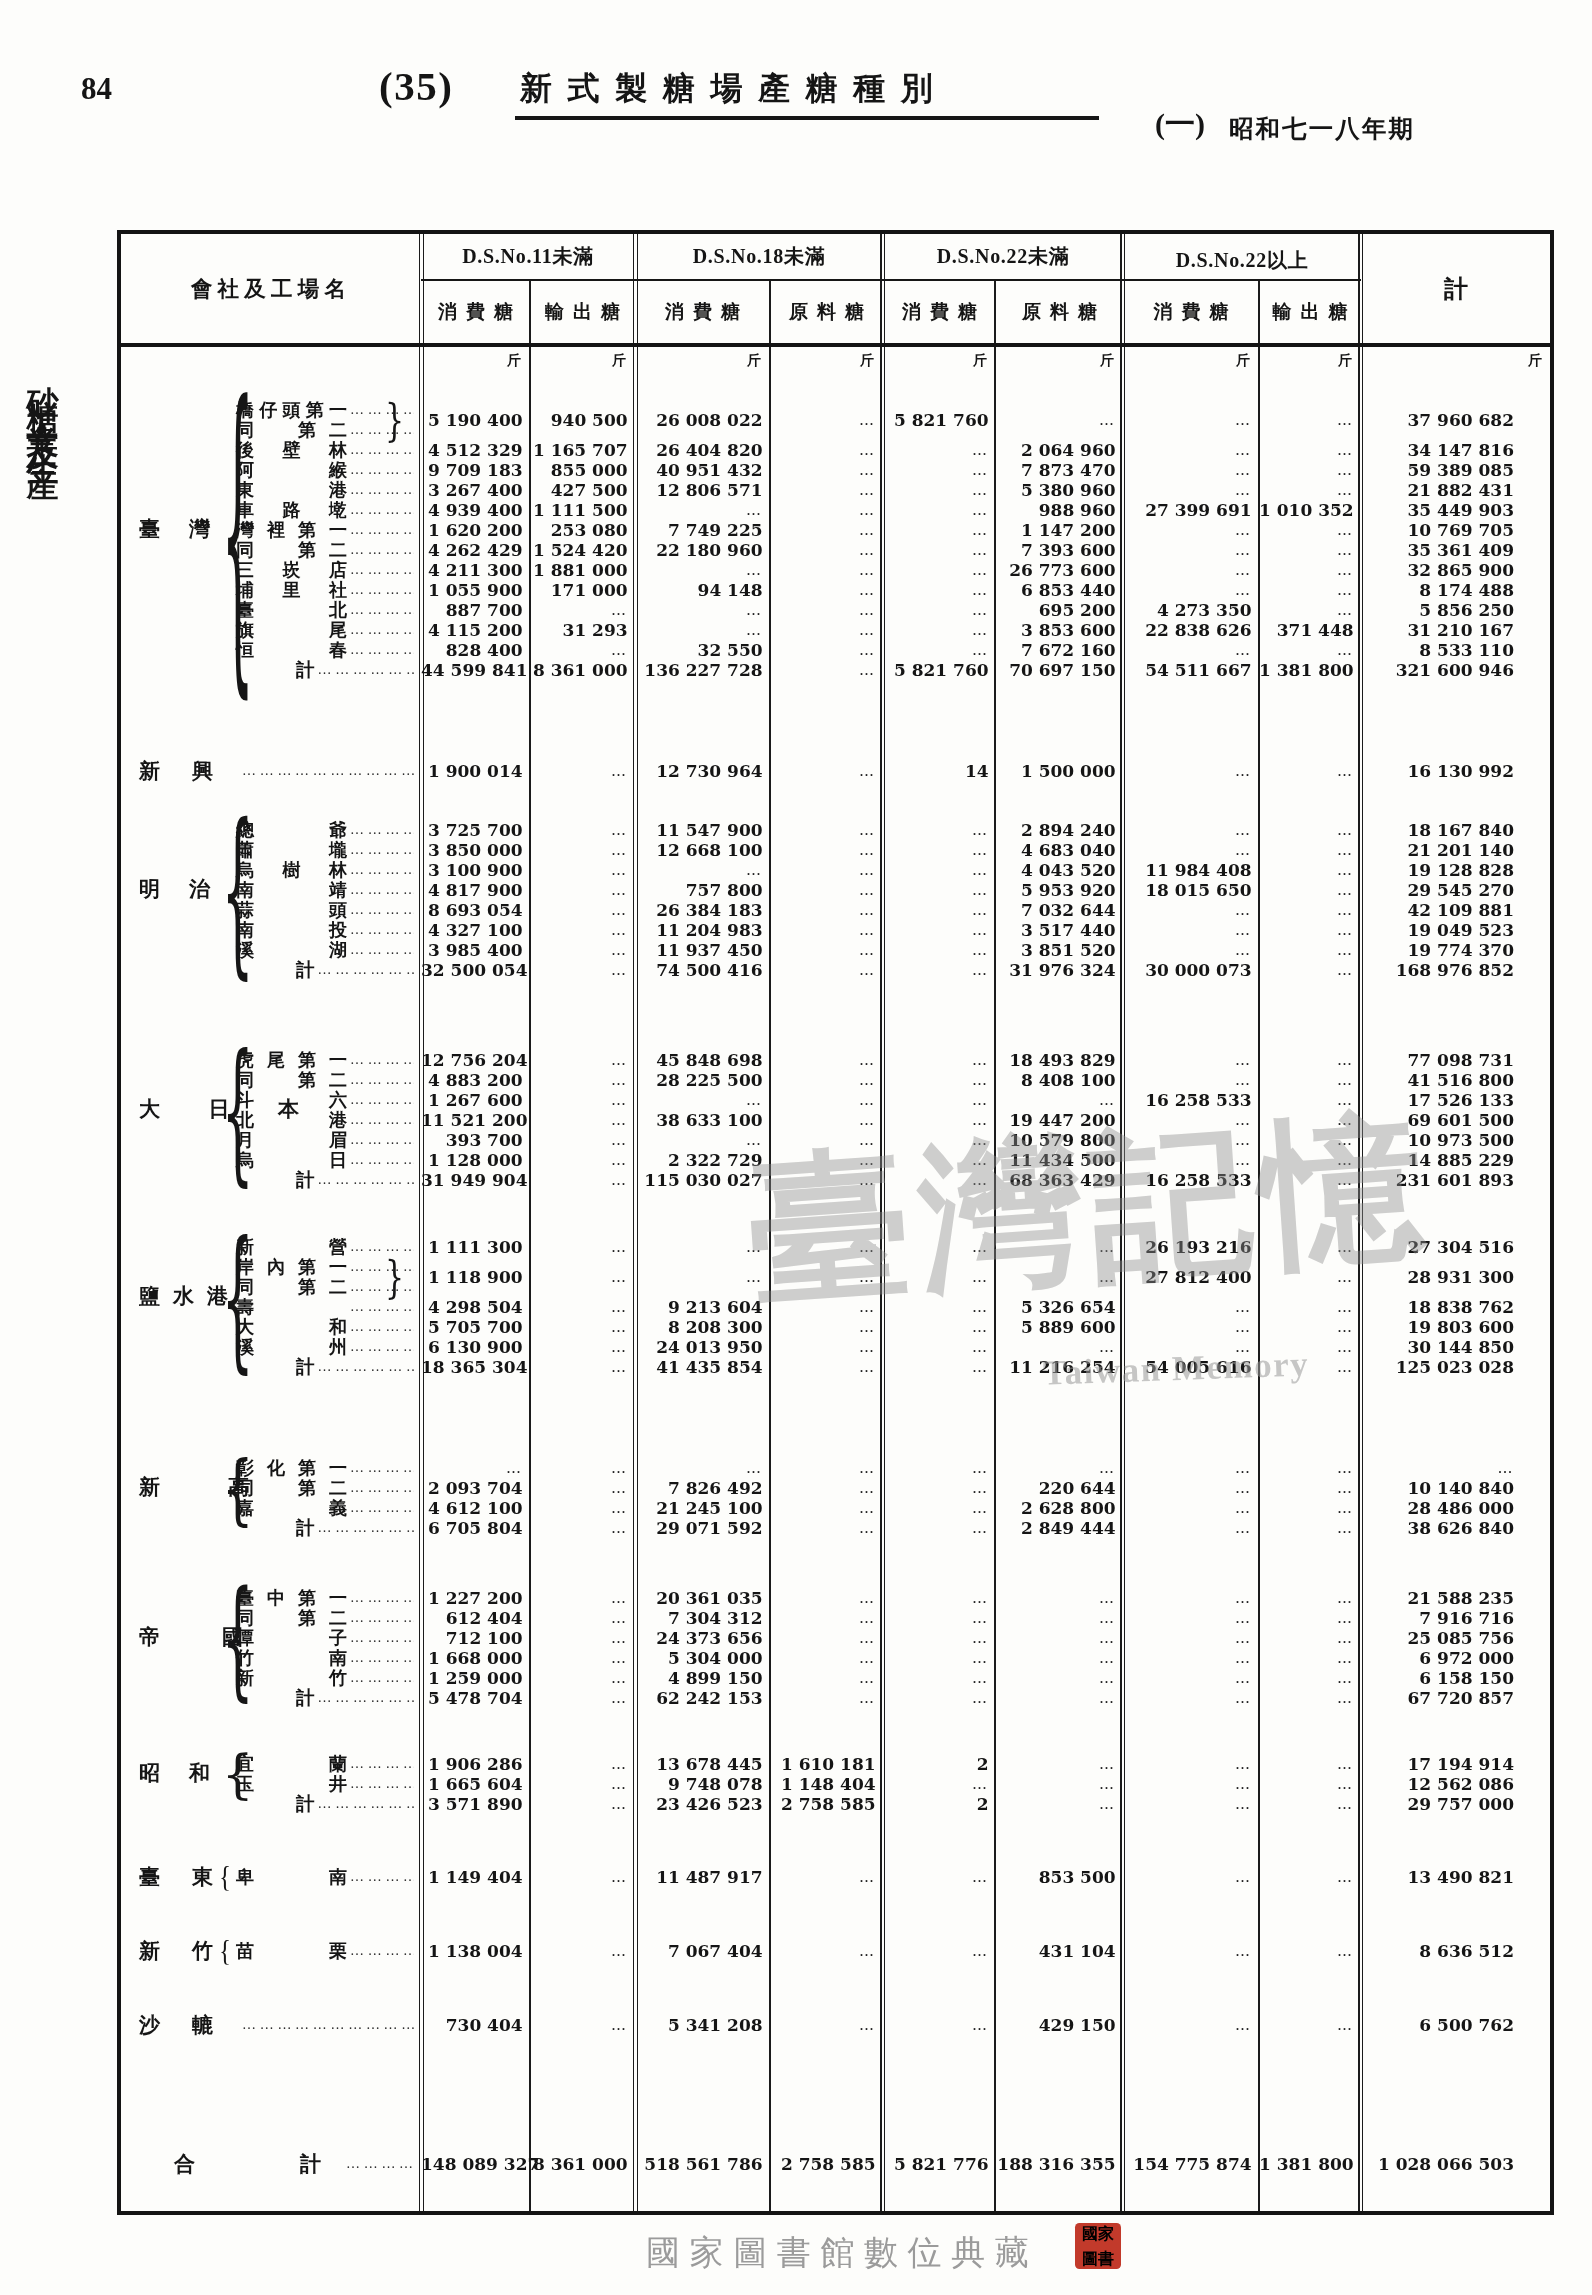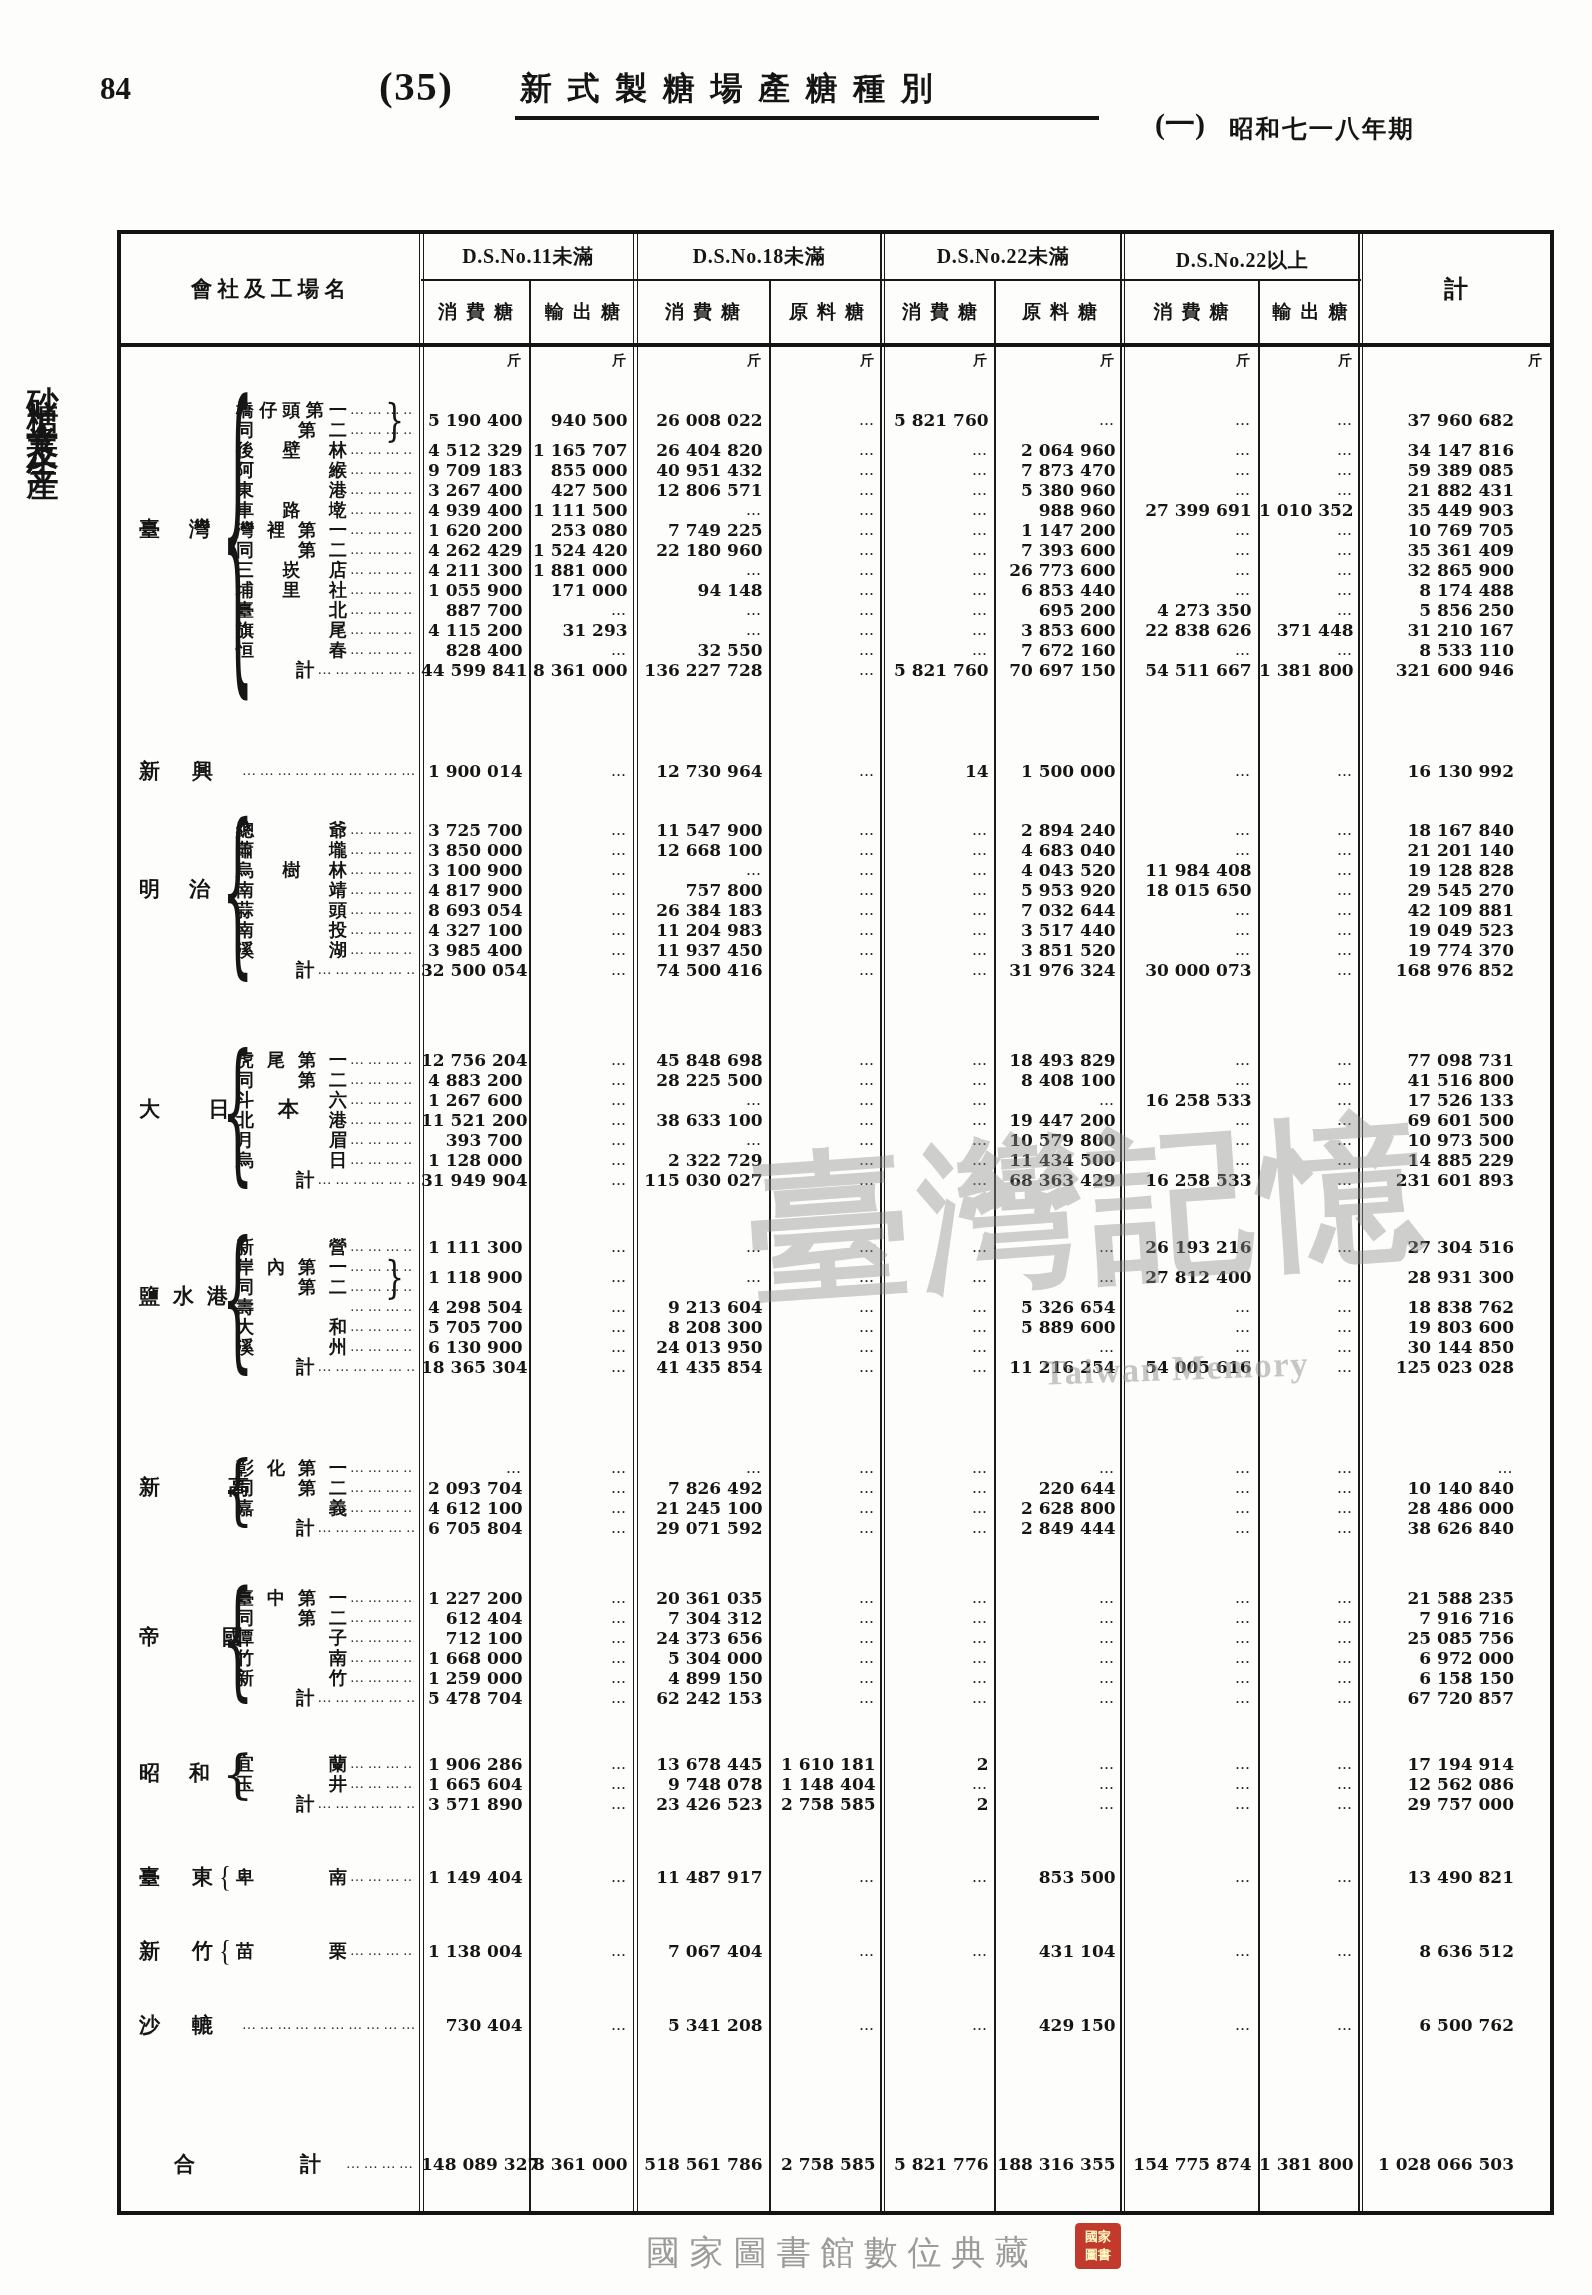--- a/index.html
+++ b/index.html
@@ -1,37 +1,37 @@
 <!DOCTYPE html>
 <html style="font-size:12px"><head>
 <meta charset="utf-8">
 <style>
   html,body{margin:0;padding:0;}
   body{width:1592px;height:2295px;position:relative;background:#fdfdfb;color:#151515;
        font-family:"Liberation Serif","DejaVu Serif",serif;overflow:hidden;}
   .abs{position:absolute;}
   
-  #pageno{left:100px;top:71px;font-size:31px;font-weight:700;}
+  #pageno{left:81px;top:71px;font-size:31px;font-weight:700;}
   #titleno{left:379px;top:62px;font-size:41px;font-weight:900;letter-spacing:1.5px;}
   #title{left:520px;top:67px;font-size:32px;font-weight:800;letter-spacing:15.6px;white-space:nowrap;}
   #title-underline{left:515px;top:116px;width:584px;height:3.7px;background:#161616;}
   #subtitle-marker{left:1155px;top:104px;font-size:30px;font-weight:600;}
   #subtitle{left:1229px;top:113px;font-size:24.4px;font-weight:700;letter-spacing:2.2px;}
   #sidelabel{left:21px;top:361px;writing-mode:vertical-rl;text-orientation:upright;
              font-size:32px;font-weight:800;letter-spacing:13.3px;}
   
   #wm{left:748px;top:1102px;font-size:161px;font-weight:700;color:#8e8e8e;opacity:.42;
       letter-spacing:10.4px;transform:rotate(-4deg);pointer-events:none;white-space:nowrap;z-index:5;}
   #wmen{left:1043px;top:1349px;font-size:35px;color:#9a9a9a;opacity:.55;font-weight:600;
         transform:rotate(-2deg);pointer-events:none;z-index:5;letter-spacing:1.5px;}
   
   #footer{left:646px;top:2230px;font-size:34px;color:#9b9b9b;letter-spacing:9.6px;white-space:nowrap;}
   #liblogo{left:1075px;top:2223px;width:46px;height:46px;background:#c23a2b;border-radius:4.4px;
            display:flex;align-items:center;justify-content:center;}
-  #liblogo span{color:#fef9c3;font-size:13px;line-height:18px;width:34px;text-align:center;font-weight:700;}
+  #liblogo span{color:#000000;font-size:16px;line-height:25px;width:34px;text-align:center;font-weight:700;}
   
   #tbl{left:117px;top:230px;width:1429px;border:4.4px solid #141414;position:absolute;background:transparent;}
   .vline{position:absolute;top:0;bottom:0;width:1.5px;background:#1b1b1b;z-index:1;}
   .vlined{position:absolute;top:0;bottom:0;width:5.2px;z-index:1;
           background:linear-gradient(to right,#1b1b1b 1.5px,transparent 1.5px,transparent 3.7px,#1b1b1b 3.7px);}
   .row{display:grid;grid-template-columns:300px 109px 105px 135px 113px 113px 127px 136px 102px 190px;
        align-items:center;position:relative;z-index:2;}
   .cell{text-align:right;padding-right:7.4px;font-family:"DejaVu Serif","Liberation Serif",serif;
         font-weight:700;font-size:17px;white-space:nowrap;}
   .cell.total{padding-right:37px;}

